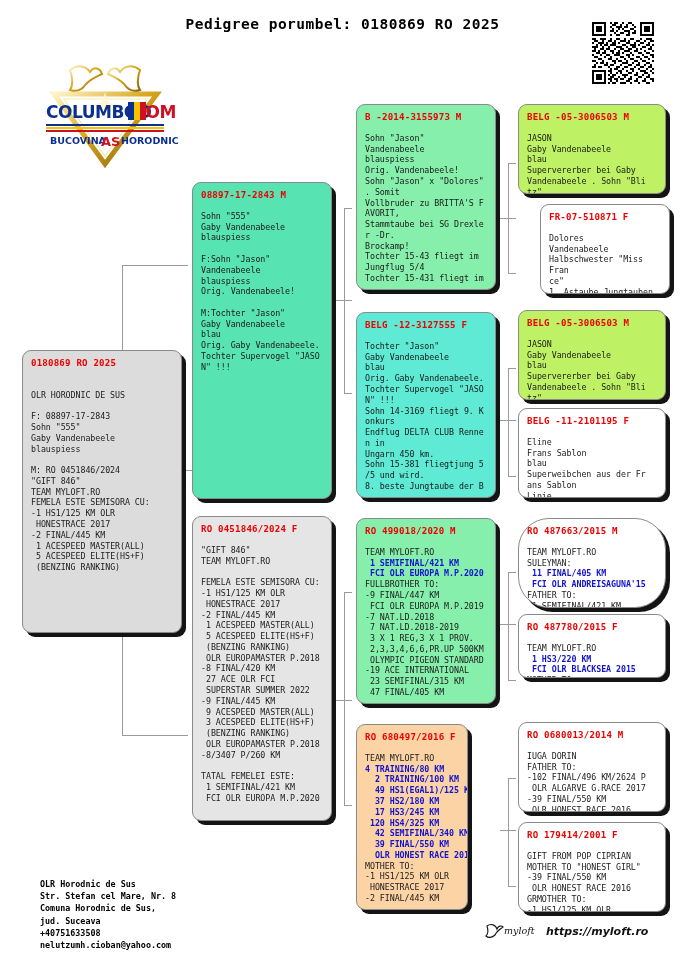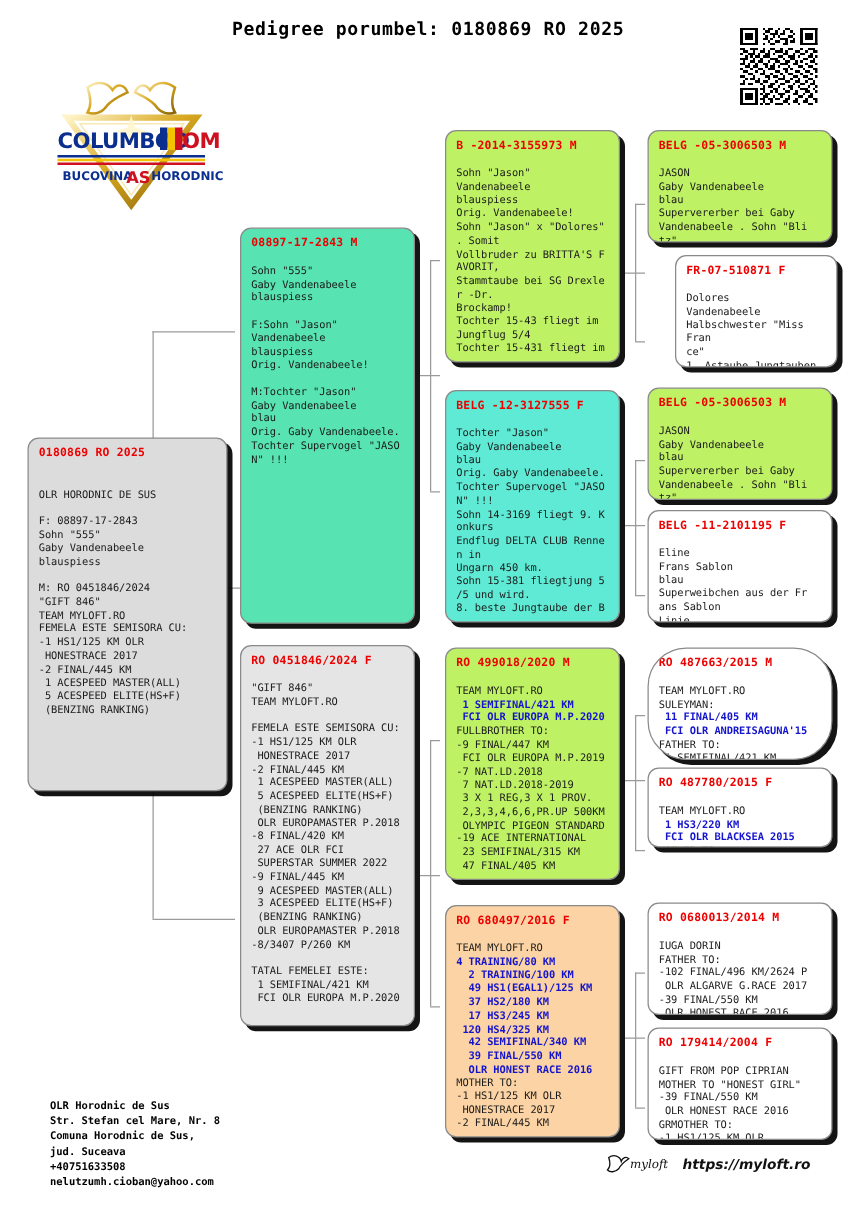--- a/index.html
+++ b/index.html
@@ -69,21 +69,21 @@
   .card .body {
     white-space: pre-wrap;
     font-size: 8.3px;
     letter-spacing: -0.05px;
   }
 
   
   .c-grey   { background: #dcdcdc; }
   .c-mint   { background: #57e3b2; }
   .c-pink   { background: #e5e5e5; }
-  .c-green  { background: #bef264; }
+  .c-green  { background: #86efac; }
   .c-peach  { background: #5eead4; }
   .c-cyan   { background: #bef264; }
   .c-white  { background: #ffffff; }
   .c-orange { background: #fbd3a4; }
 
   
   .ln { display: block; white-space: pre; }
   .ln.b { color: #1414cd; font-weight: bold; }
 
   
@@ -525,21 +525,21 @@
 Sohn 15-381 fliegtjung 5
 /5 und wird.
 8. beste Jungtaube der B</div>
   </div>
 
   <div class="card c-green" style="left:356px; top:518px; width:140px; height:186px;">
     <div class="hdr">RO 499018/2020 M</div>
     <div class="body"><span class="ln">TEAM MYLOFT.RO</span><span class="ln b"> 1 SEMIFINAL/421 KM</span><span class="ln b"> FCI OLR EUROPA M.P.2020</span><span class="ln">FULLBROTHER TO:</span><span class="ln">-9 FINAL/447 KM</span><span class="ln"> FCI OLR EUROPA M.P.2019</span><span class="ln">-7 NAT.LD.2018</span><span class="ln"> 7 NAT.LD.2018-2019</span><span class="ln"> 3 X 1 REG,3 X 1 PROV.</span><span class="ln"> 2,3,3,4,6,6,PR.UP 500KM</span><span class="ln"> OLYMPIC PIGEON STANDARD</span><span class="ln">-19 ACE INTERNATIONAL</span><span class="ln"> 23 SEMIFINAL/315 KM</span><span class="ln"> 47 FINAL/405 KM</span></div>
   </div>
 
-  <div class="card c-orange" style="left:356px; top:724px; width:140px; height:186px;">
+  <div class="card c-orange" style="left:356px; top:724px; width:112px; height:186px;">
     <div class="hdr">RO 680497/2016 F</div>
     <div class="body"><span class="ln">TEAM MYLOFT.RO</span><span class="ln b">4 TRAINING/80 KM</span><span class="ln b">  2 TRAINING/100 KM</span><span class="ln b">  49 HS1(EGAL1)/125 KM</span><span class="ln b">  37 HS2/180 KM</span><span class="ln b">  17 HS3/245 KM</span><span class="ln b"> 120 HS4/325 KM</span><span class="ln b">  42 SEMIFINAL/340 KM</span><span class="ln b">  39 FINAL/550 KM</span><span class="ln b">  OLR HONEST RACE 2016</span><span class="ln">MOTHER TO:</span><span class="ln">-1 HS1/125 KM OLR</span><span class="ln"> HONESTRACE 2017</span><span class="ln">-2 FINAL/445 KM</span></div>
   </div>
 
   <div class="card c-cyan" style="left:518px; top:104px; width:148px; height:90px;">
     <div class="hdr">BELG -05-3006503 M</div>
     <div class="body">JASON
 Gaby Vandenabeele
 blau
 Supervererber bei Gaby
@@ -586,21 +586,21 @@
     <div class="hdr">RO 487780/2015 F</div>
     <div class="body"><span class="ln">TEAM MYLOFT.RO</span><span class="ln b"> 1 HS3/220 KM</span><span class="ln b"> FCI OLR BLACKSEA 2015</span><span class="ln">MOTHER TO:</span><span class="ln">-1 SEMIFINAL/421 KM</span><span class="ln"> FCI OLR EUROPA M.P.2020</span></div>
   </div>
 
   <div class="card c-white" style="left:518px; top:722px; width:148px; height:90px;">
     <div class="hdr">RO 0680013/2014 M</div>
     <div class="body"><span class="ln">IUGA DORIN</span><span class="ln">FATHER TO:</span><span class="ln">-102 FINAL/496 KM/2624 P</span><span class="ln"> OLR ALGARVE G.RACE 2017</span><span class="ln">-39 FINAL/550 KM</span><span class="ln"> OLR HONEST RACE 2016</span></div>
   </div>
 
   <div class="card c-white" style="left:518px; top:822px; width:148px; height:90px;">
-    <div class="hdr">RO 179414/2004 F</div>
+    <div class="hdr">RO 179414/2001 F</div>
     <div class="body"><span class="ln">GIFT FROM POP CIPRIAN</span><span class="ln">MOTHER TO "HONEST GIRL"</span><span class="ln">-39 FINAL/550 KM</span><span class="ln"> OLR HONEST RACE 2016</span><span class="ln">GRMOTHER TO:</span><span class="ln">-1 HS1/125 KM OLR</span></div>
   </div>
 
   <div class="footer-addr">OLR Horodnic de Sus
 Str. Stefan cel Mare, Nr. 8
 Comuna Horodnic de Sus,
 jud. Suceava
 +40751633508
 nelutzumh.cioban@yahoo.com</div>
 

